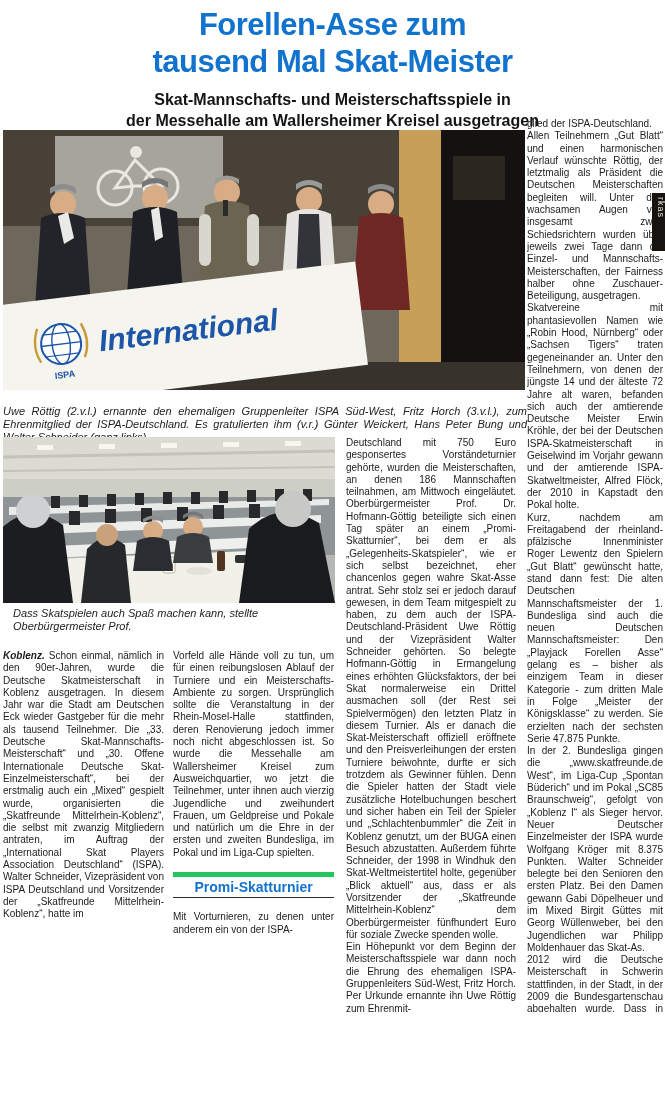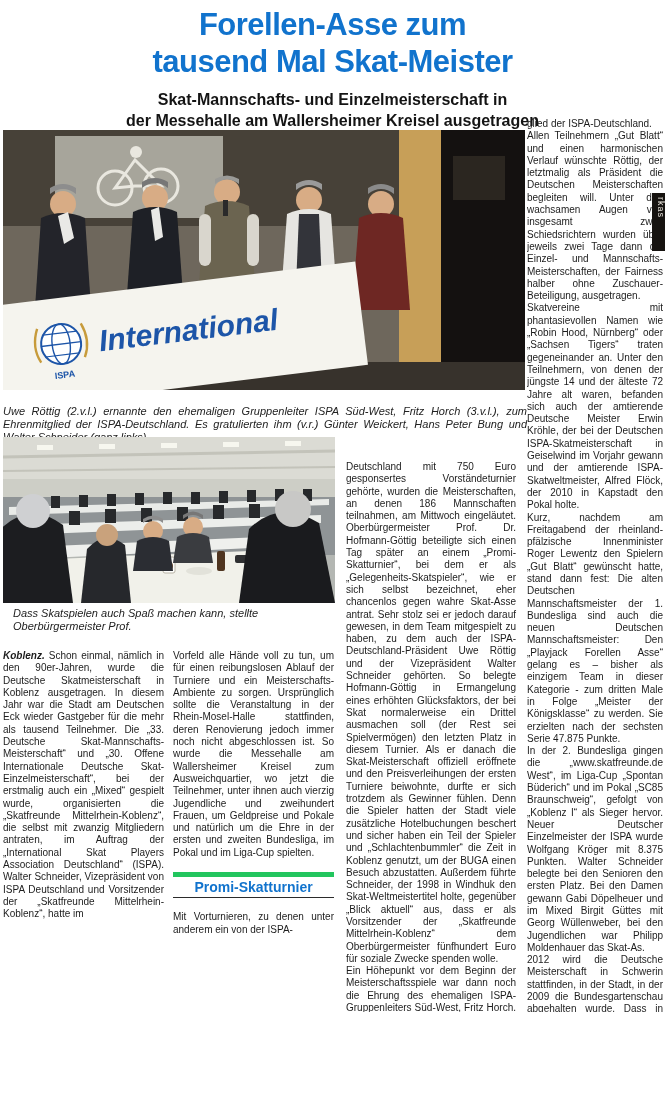--- a/index.html
+++ b/index.html
@@ -18,21 +18,21 @@
            font-family:"Liberation Sans",sans-serif;}
   .caption1{position:absolute;left:3px;top:394px;width:524px;text-align:justify;}
   .caption2{position:absolute;left:13px;top:607px;width:332px;}
   .cap2-l2{display:flex;justify-content:space-between;}
   
   .col{position:absolute;font-size:10px;line-height:12.3px;text-align:justify;
        hyphens:auto;-webkit-hyphens:auto;color:#1c1c1c;}
   .col p{margin:0;}
   .col1{left:3px;  top:650px;width:161px;}
   .col2{left:173px;top:650px;width:161px;}
-  .col3{left:346px;top:437px;width:170px;margin-top:24px;}
+  .col3{left:346px;top:437px;width:170px;}
   .col4{left:527px;top:118px;width:136px;height:962px;overflow:hidden;}
   .lead{font-weight:bold;font-style:italic;}
   .promi-heading{border-top:5px solid #22c55e;border-bottom:1px solid #2b2b2b;
        margin:13px 0;padding:4px 0;text-align:center;font-weight:bold;font-size:14px;
        color:#1173cd;}
   
   .edge-frag{position:absolute;right:0;top:193px;width:13px;height:58px;background:#161310;
        color:#e8e4dc;font-size:9px;overflow:hidden;}
   .edge-frag span{display:block;transform:rotate(90deg) translate(4px,-2px);transform-origin:6px 6px;
        white-space:nowrap;letter-spacing:1px;}
@@ -41,21 +41,21 @@
 <body>
 
 <div class="page">
 
   <div class="header">
     <div class="headline">
       <div>Forellen-Asse zum</div>
       <div>tausend Mal Skat-Meister</div>
     </div>
     <div class="subhead">
-      <div>Skat-Mannschafts- und Einzelmeisterschaft in</div>
+      <div>Skat-Mannschafts- und Meisterschaftsspiele in</div>
       <div>der Messehalle am Wallersheimer Kreisel ausgetragen</div>
     </div>
   </div>
 
   <div class="photo1">
     <svg width="522" height="260" viewBox="0 0 522 260">
       <rect width="522" height="260" fill="#6e675c"></rect>
       <rect width="522" height="96" fill="#474138"></rect>
 
       <rect x="52" y="6" width="168" height="82" fill="#a7a59b"></rect>

